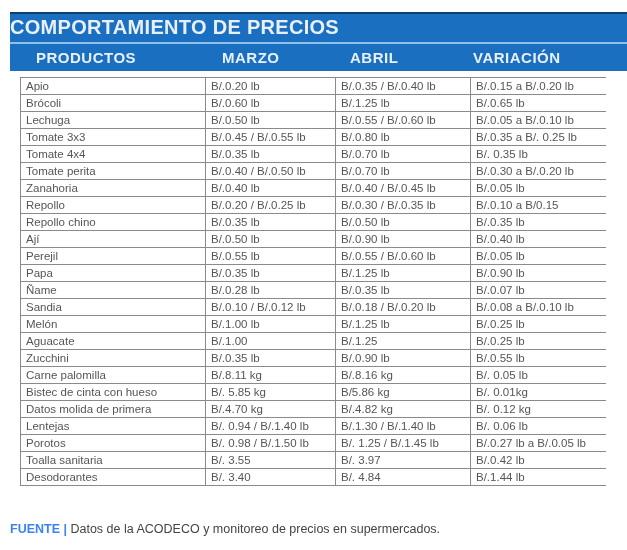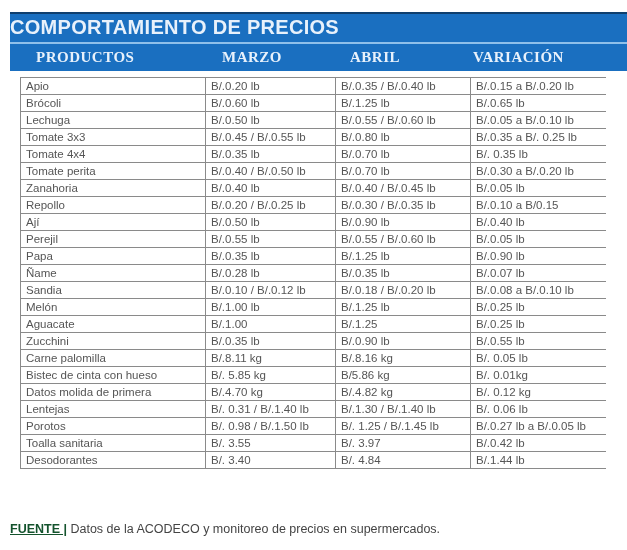--- a/index.html
+++ b/index.html
@@ -1,27 +1,27 @@
 <!DOCTYPE html>
 <html><head>
 <meta charset="utf-8">
 <style>
   html, body { margin: 0; padding: 0; background: #ffffff; }
   body { width: 627px; height: 550px; overflow: hidden; position: relative; font-family: "Liberation Sans", sans-serif; }
   .banner { position: absolute; left: 10px; top: 12px; width: 617px; height: 57px; background: #1a6fc0; border-top: 2px solid #0f3f6e; }
   .title { position: absolute; left: 0; top: 0; width: 100%; height: 27px; line-height: 27px; text-align: left; color: #e8f1fb; font-weight: bold; font-size: 20px; letter-spacing: 0.3px; }
   .divider { position: absolute; left: 0; top: 28px; width: 100%; height: 2px; background: #8fc0ea; }
-  .headrow { position: absolute; left: 0; top: 30px; width: 100%; height: 17px; font-family: Liberation Serif, serif; }
+  .headrow { position: absolute; left: 0; top: 30px; width: 100%; height: 17px; }
   .hcell { position: absolute; top: 0; height: 27px; line-height: 27px; color: #e8f1fb; font-weight: bold; font-size: 15px; letter-spacing: 0.5px; }
   .tablewrap { position: absolute; left: 20px; top: 77px; width: 586px; height: 441px; overflow: hidden; }
   table { border-collapse: collapse; width: 586px; table-layout: fixed; }
   td { border: 1px solid #8a8a8a; height: 16px; padding: 0 0 0 5px; font-size: 11.5px; color: #555; line-height: 16px; white-space: nowrap; overflow: hidden; }
   col.c1 { width: 185px; } col.c2 { width: 130px; } col.c3 { width: 135px; } col.c4 { width: 136px; }
   .footer { position: absolute; left: 10px; top: 522px; font-size: 12.5px; color: #444; font-family: "Liberation Sans", sans-serif; }
-  .footer b { color: #14532d; font-weight: bold; text-decoration: underline; }
+  .footer b { color: #3b82f6; font-weight: bold; }
 </style>
 </head>
 <body>
 
 <div class="banner">
   <div class="title">COMPORTAMIENTO DE PRECIOS</div>
   <div class="divider"></div>
   <div class="headrow">
     <div class="hcell" style="left:26px">PRODUCTOS</div>
     <div class="hcell" style="left:212px">MARZO</div>
@@ -81,20 +81,26 @@
           <td>B/.0.40 / B/.0.45 lb</td>
           <td>B/.0.05 lb</td>
         </tr>
         <tr>
           <td>Repollo</td>
           <td>B/.0.20 / B/.0.25 lb</td>
           <td>B/.0.30 / B/.0.35 lb</td>
           <td>B/.0.10 a B/0.15</td>
         </tr>
         <tr>
+          <td>Repollo chino</td>
+          <td>B/.0.35 lb</td>
+          <td>B/.0.50 lb</td>
+          <td>B/.0.35 lb</td>
+        </tr>
+        <tr>
           <td>Ají</td>
           <td>B/.0.50 lb</td>
           <td>B/.0.90 lb</td>
           <td>B/.0.40 lb</td>
         </tr>
         <tr>
           <td>Perejil</td>
           <td>B/.0.55 lb</td>
           <td>B/.0.55 / B/.0.60 lb</td>
           <td>B/.0.05 lb</td>
@@ -148,21 +154,21 @@
           <td>B/. 0.01kg</td>
         </tr>
         <tr>
           <td>Datos molida de primera</td>
           <td>B/.4.70 kg</td>
           <td>B/.4.82 kg</td>
           <td>B/. 0.12 kg</td>
         </tr>
         <tr>
           <td>Lentejas</td>
-          <td>B/. 0.31 / B/.1.40 lb</td>
+          <td>B/. 0.94 / B/.1.40 lb</td>
           <td>B/.1.30 / B/.1.40 lb</td>
           <td>B/. 0.06 lb</td>
         </tr>
         <tr>
           <td>Porotos</td>
           <td>B/. 0.98 / B/.1.50 lb</td>
           <td>B/. 1.25 / B/.1.45 lb</td>
           <td>B/.0.27 lb a B/.0.05 lb</td>
         </tr>
         <tr>

